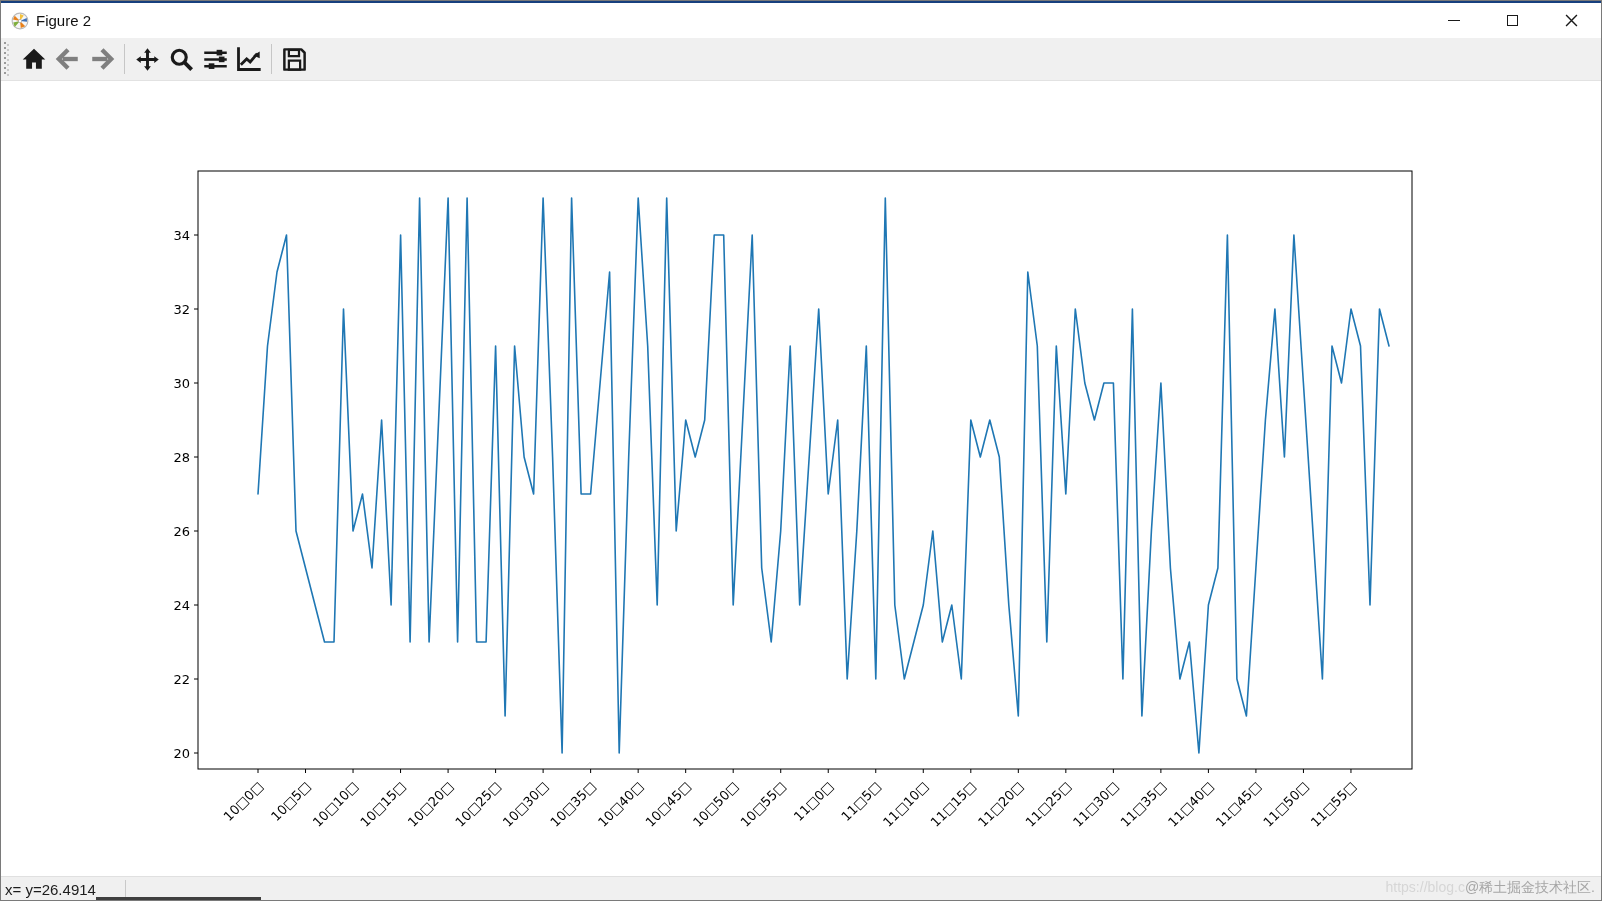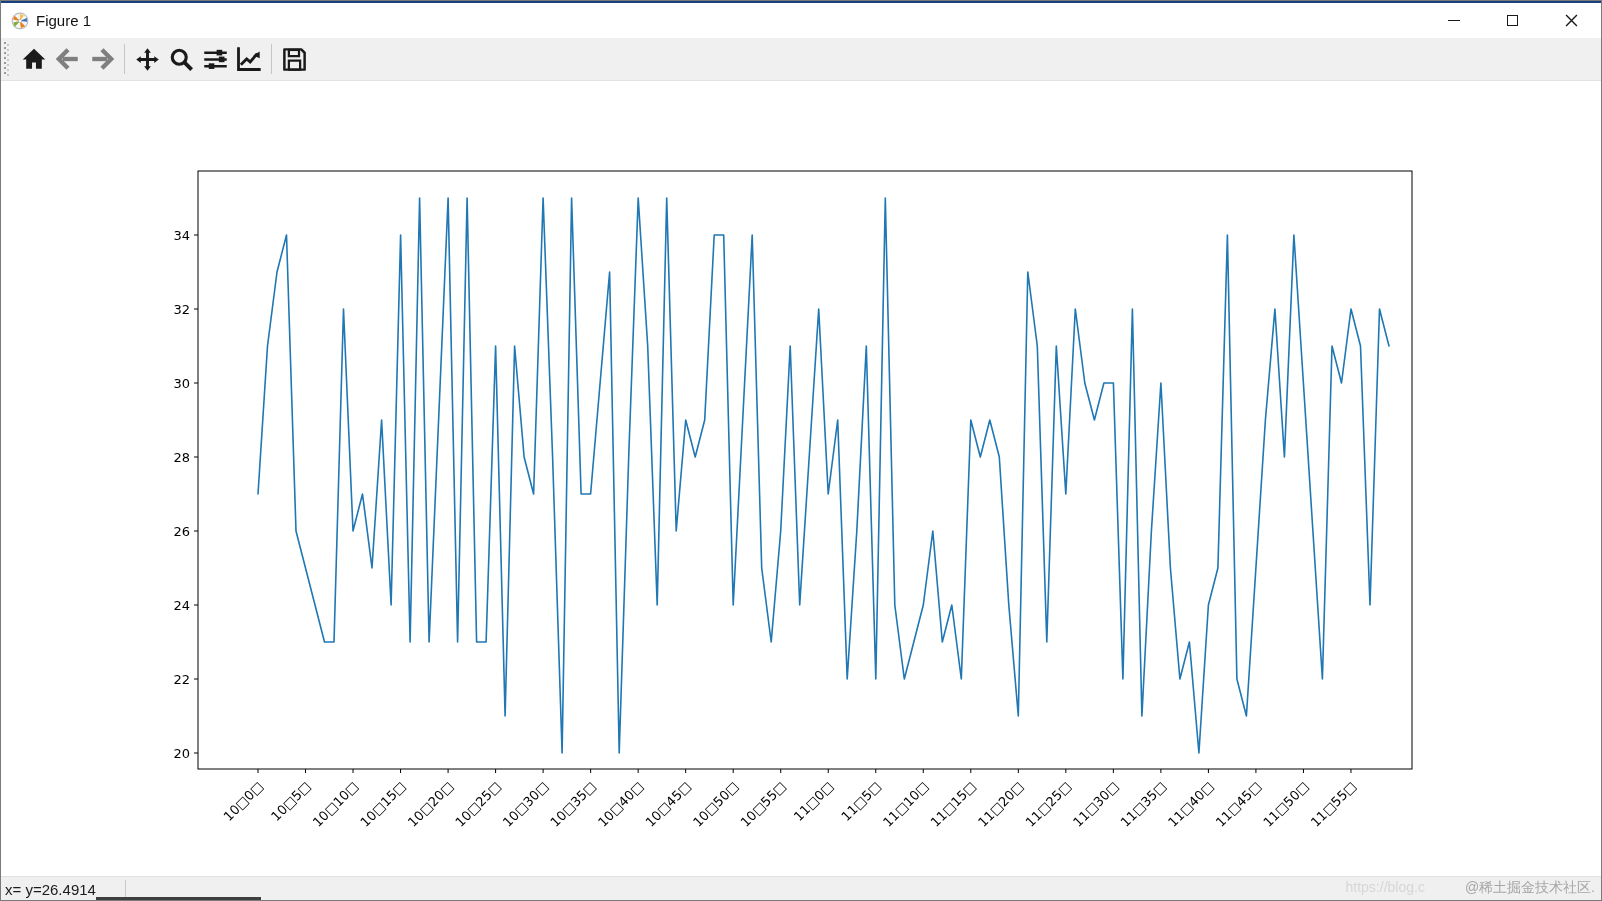--- a/index.html
+++ b/index.html
@@ -33,39 +33,39 @@
   .statusbar{position:absolute;left:0;top:875px;width:100%;height:26px;background:#f0f0f0;
     border-top:1px solid #e0e0e0;box-sizing:border-box;}
   .status-text{position:absolute;left:4px;top:0;line-height:25px;font-size:15px;color:#1c1c1c;
     font-family:"Liberation Sans",sans-serif;text-align:right;}
   .status-sep{position:absolute;left:124px;top:3px;bottom:3px;width:1px;background:#c9c9c9;}
   .taskbar-strip{position:absolute;left:95px;bottom:0;width:165px;height:3px;background:#3f3f3f;}
   
   .watermark{position:absolute;right:6px;top:878px;font-size:14px;white-space:nowrap;
     font-family:"Liberation Sans",sans-serif;}
   .wm-url{color:#d6d6d6;}
-  .wm-name{color:#a6a6a6;margin-left:40px;}
+  .wm-name{color:#a6a6a6;}
 </style>
 </head>
 <body>
 
 <div class="window">
   <div class="accent-top"></div>
 
   <div class="titlebar">
     <svg class="app-icon" viewBox="0 0 24 24">
       <circle cx="12" cy="12" r="10.5" fill="#f6f6f6" stroke="#b9b9b9" stroke-width="1.5"></circle>
       <path d="M12 12 L12 2.5 L17 4.5 Z" fill="#f3c13d"></path>
       <path d="M12 12 L21 8 L21.4 13 Z" fill="#3b6fb6"></path>
       <path d="M12 12 L19 19 L13 21.4 Z" fill="#e8801a"></path>
       <path d="M12 12 L5 20 L3 14 Z" fill="#7fae3d"></path>
       <path d="M12 12 L2.6 10 L5 5 Z" fill="#e8801a"></path>
       <circle cx="12" cy="12" r="2.2" fill="#fff" stroke="#999" stroke-width="0.8"></circle>
     </svg>
-    <span class="title-text">Figure 1</span>
+    <span class="title-text">Figure 2</span>
     <div class="win-controls">
       <div class="win-btn">
           <span class="glyph-min"></span>
         </div>
       <div class="win-btn">
           <span class="glyph-max"></span>
         </div>
       <div class="win-btn">
         <svg width="13" height="13" viewBox="0 0 12 12">
             <path d="M1 1 L11 11 M11 1 L1 11" stroke="#1a1a1a" stroke-width="1.3"></path>

